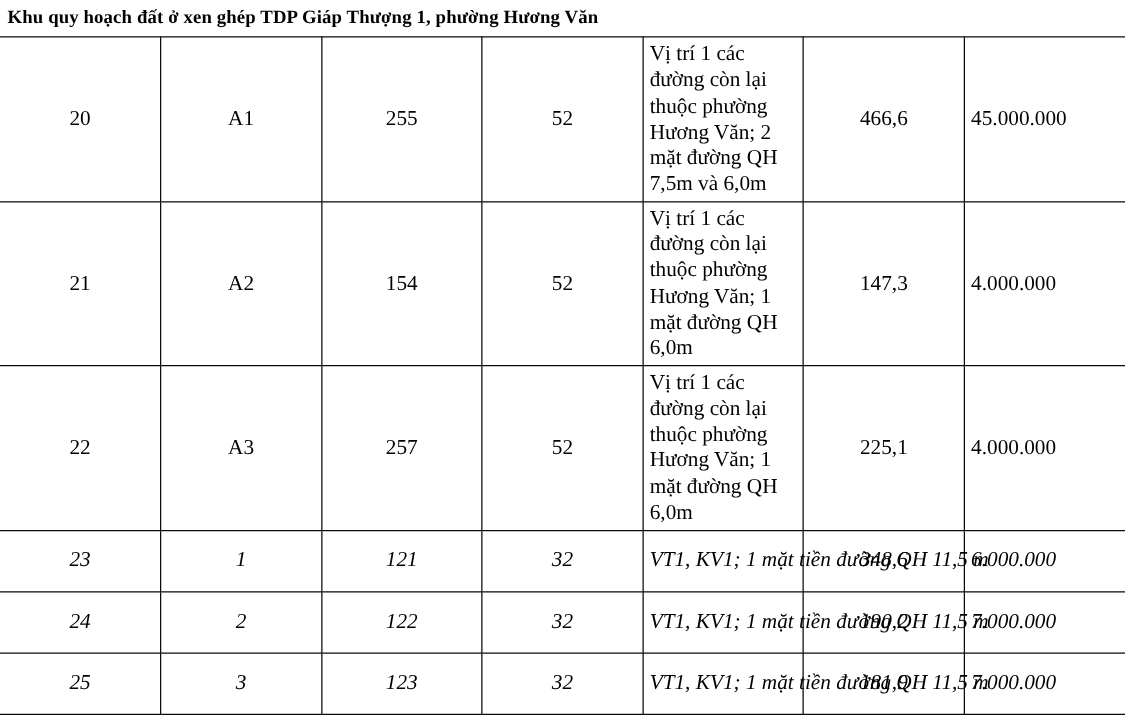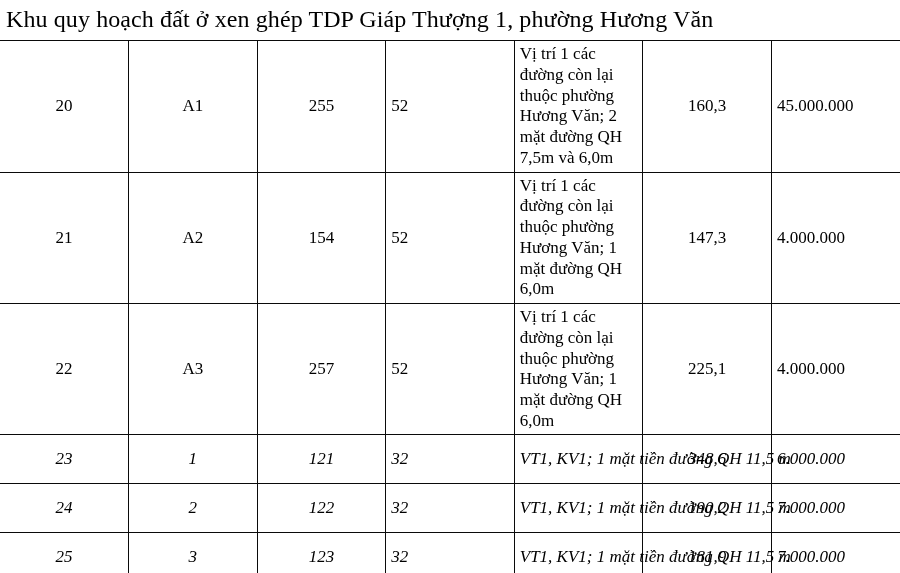--- a/index.html
+++ b/index.html
@@ -34,32 +34,32 @@
     font-family: "Liberation Serif", serif;
   }
   
   table.doc-table tr > td:first-child {
     border-left: none;
   }
   table.doc-table tr > td:last-child {
     border-right: none;
   }
   tr.section-row td {
-    font-weight: normal;
-    font-size: 24px;
+    font-weight: bold;
+    font-size: 15px;
     padding: 5px 6px 6px 6px;
     letter-spacing: 0.1px;
   }
   tr.section-row.first td {
     border-top: none;
   }
   .c-stt { width: 48px;  text-align: center; }
   .c-lot { width: 50px;  text-align: center; }
   .c-sothua { width: 64px; text-align: center; }
-  .c-tobd { width: 58px;  }
+  .c-tobd { width: 58px;  text-align: center; }
   .c-vitri { width: 420px; text-align: left; }
   .c-dientich { width: 88px; text-align: center; }
   .c-gia { width: 172px; text-align: left; padding-right: 18px !important; }
   .tall td { height: 56px; }
   .short td { height: 42px; font-style: italic; }
   .nowrapish { white-space: nowrap; }
 </style>
 </head>
 <body>
 
@@ -70,21 +70,21 @@
       <tr class="section-row first">
         <td colspan="7">Khu quy hoạch đất ở xen ghép TDP Giáp Thượng 1, phường Hương Văn</td>
       </tr>
 
       <tr class="tall">
         <td class="c-stt">20</td>
         <td class="c-lot">A1</td>
         <td class="c-sothua">255</td>
         <td class="c-tobd">52</td>
         <td class="c-vitri">Vị trí 1 các đường còn lại thuộc phường Hương Văn; 2 mặt đường QH 7,5m và 6,0m</td>
-        <td class="c-dientich">160,3</td>
+        <td class="c-dientich">466,6</td>
         <td class="c-gia">45.000.000</td>
       </tr>
 
       <tr class="tall">
         <td class="c-stt">21</td>
         <td class="c-lot">A2</td>
         <td class="c-sothua">154</td>
         <td class="c-tobd">52</td>
         <td class="c-vitri">Vị trí 1 các đường còn lại thuộc phường Hương Văn; 1 mặt đường QH 6,0m</td>
         <td class="c-dientich">147,3</td>

